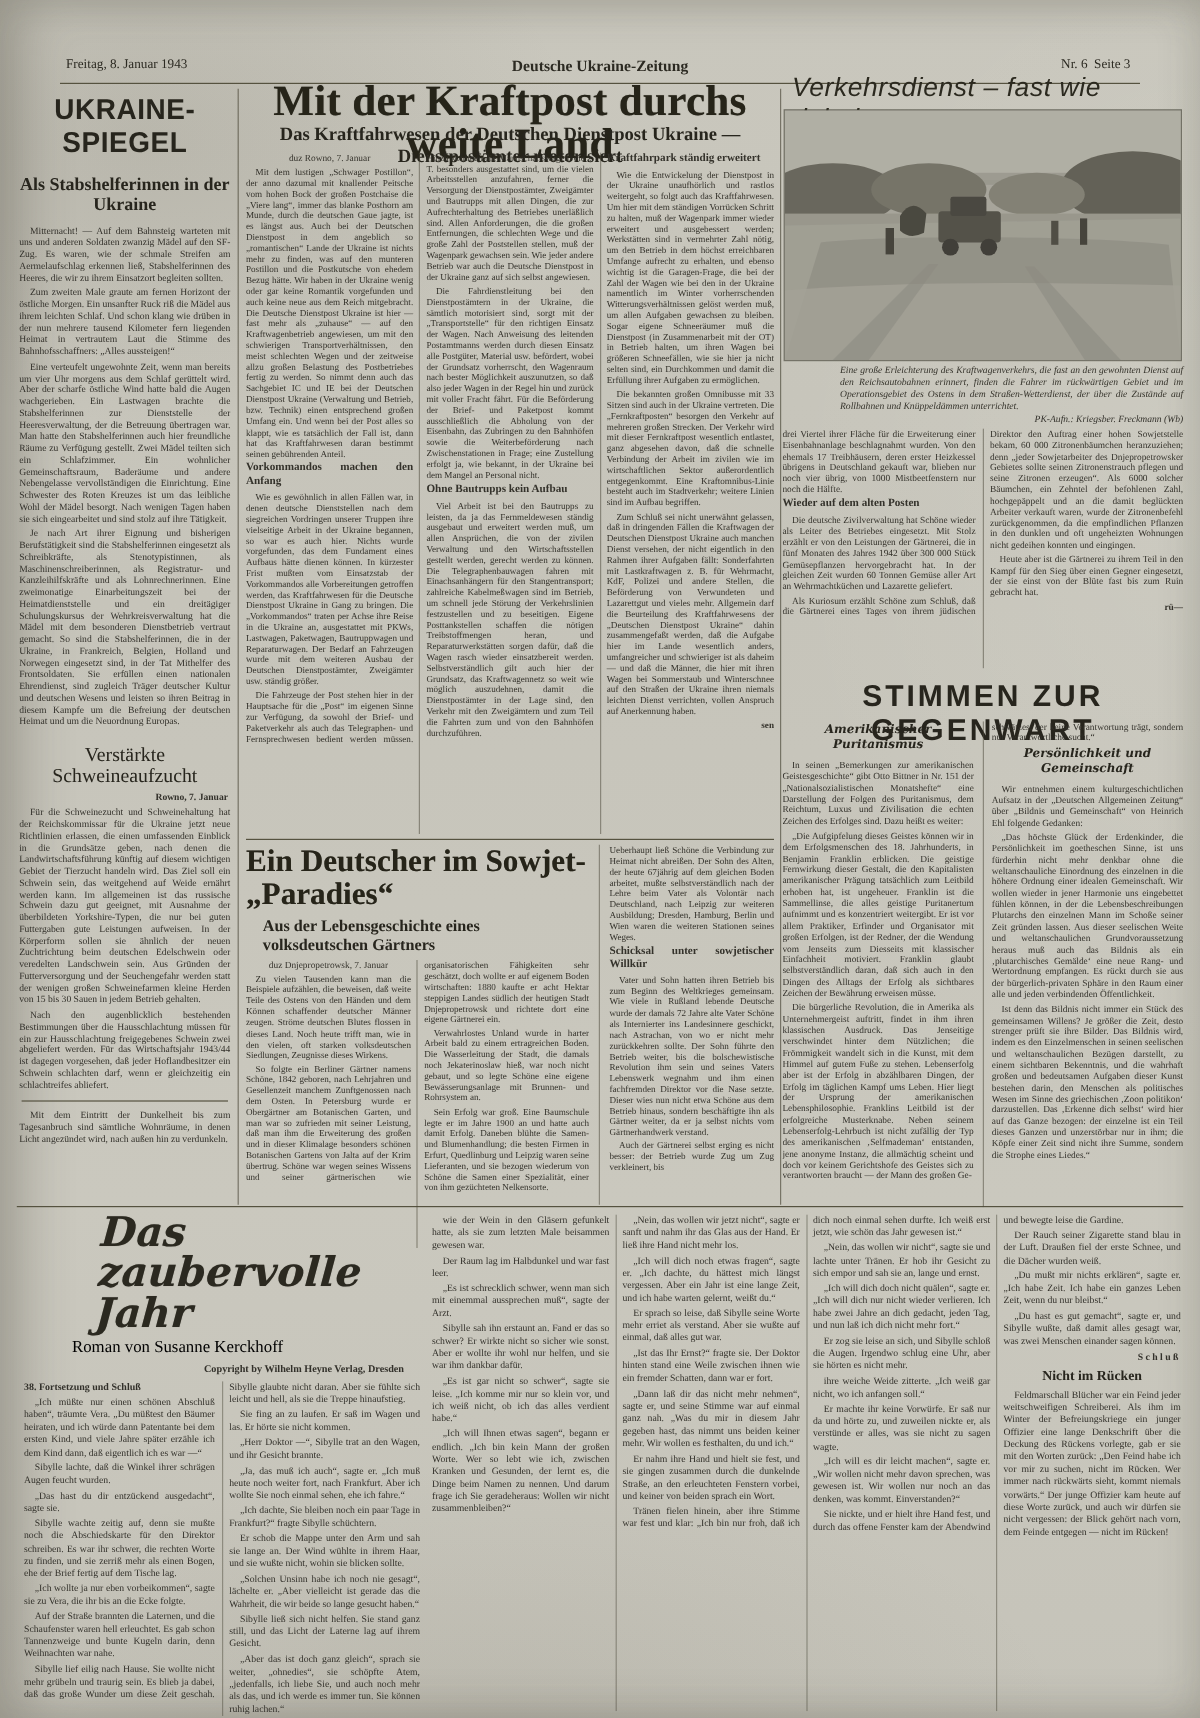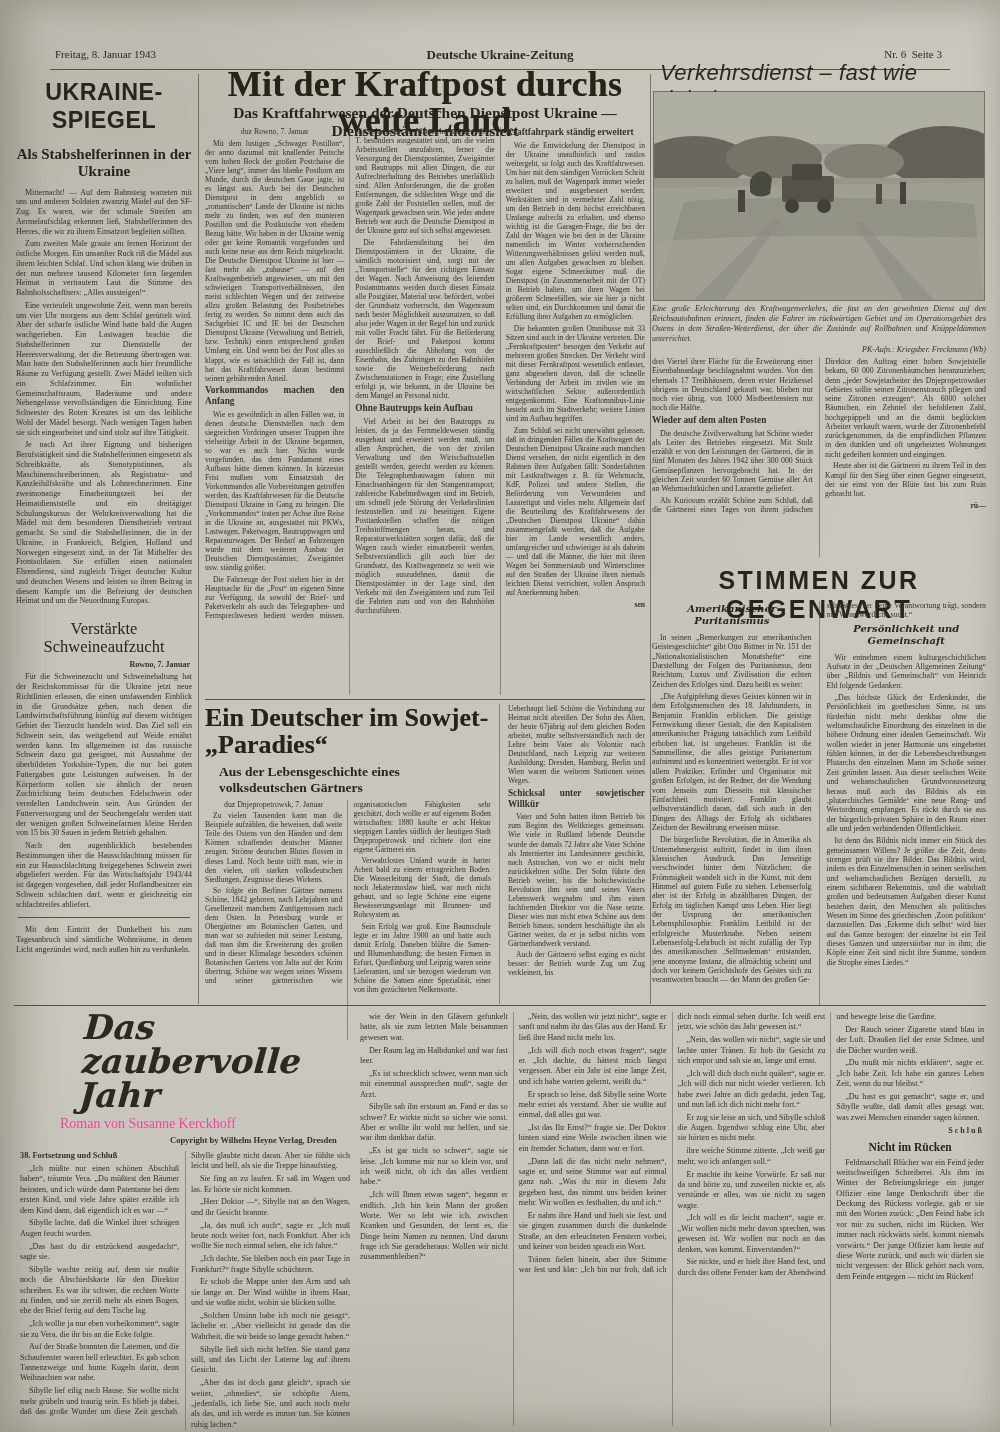--- a/index.html
+++ b/index.html
@@ -38,34 +38,34 @@
   .kp-sub{font-size:15.5px;font-weight:bold;text-align:center;color:#27251d;}
   .cols3{column-count:3;column-gap:11px;column-rule:1px solid rgba(73,70,55,.5);height:568px;overflow:hidden;}
   .cols2g{column-count:2;column-gap:11px;column-rule:1px solid rgba(73,70,55,.5);height:240px;overflow:hidden;}
   
   .ga-head{font-size:26px;font-weight:bold;color:#262419;line-height:1.05;text-shadow:0 0 .5px rgba(40,38,28,.5);}
   .ga-sub{font-size:13.5px;font-weight:bold;margin:5px 0 4px 14px;color:#27251d;}
   .ga-right{border-left:1px solid rgba(73,70,55,.5);padding-left:8px;}
   
   .vk-head{font-family:"Liberation Sans",sans-serif;font-style:italic;font-size:22px;color:#2b291f;letter-spacing:.5px;}
   .photo-box{background:#9b998f;overflow:hidden;box-shadow:0 0 0 1px rgba(60,58,46,.6);}
-  .caption{font-size:8px;font-style:italic;line-height:1.25;text-align:justify;color:#35332b;}
+  .caption{font-size:8px;font-style:italic;line-height:1.25;text-align:justify;color:#35332b;padding-left:48px;}
   .credit{font-size:8px;font-style:italic;text-align:right;margin-top:1px;}
   .cols2r{column-count:2;column-gap:12px;column-rule:1px solid rgba(73,70,55,.5);height:200px;overflow:hidden;font-size:7.8px;}
   .stimmen-title{font-family:"Liberation Sans",sans-serif;font-weight:700;font-size:25px;letter-spacing:2.5px;text-align:center;color:#27251d;}
   .script-head{font-family:"DejaVu Serif",serif;font-style:italic;font-weight:bold;font-size:10px;text-align:center;margin:2px 0 6px;color:#27251d;}
   .st-cols{display:flex;height:405px;overflow:hidden;}
   .st-col{width:50%;overflow:hidden;font-size:7.8px;line-height:1.2;text-align:justify;}
   .st-col p{margin:0 0 3px;text-indent:8px;}
   .st-col .noind{text-indent:0;}
   .st-left{padding-right:7px;border-right:1px solid rgba(73,70,55,.5);}
   .st-right{padding-left:7px;}
   
   .novel-title{font-family:"DejaVu Serif",serif;font-weight:bold;font-style:italic;font-size:34px;color:#2b2920;transform:skewX(-4deg);line-height:1;text-shadow:0 0 .6px rgba(40,38,28,.4);}
-  .novel-by{font-size:14px;margin:4px 0 0 40px;color:#ec4899;}
+  .novel-by{font-size:14px;margin:4px 0 0 40px;color:#000000;}
   .novel-copy{font-size:8.5px;font-weight:bold;margin:3px 0 0 150px;}
   .ncols-l{column-count:2;column-gap:12px;column-rule:1px solid rgba(73,70,55,.45);height:344px;overflow:hidden;}
   .ncols-r{column-count:4;column-gap:11px;column-rule:1px solid rgba(73,70,55,.45);height:414px;overflow:hidden;}
   .nt{font-size:8.1px;line-height:1.28;text-align:justify;}
   .nt p{margin:0 0 2.5px;text-indent:9px;}
   .cont-mark{font-weight:bold;font-size:8.3px;text-indent:0 !important;margin-bottom:3px;}
   .endmark{text-align:right;font-weight:bold;letter-spacing:2px;text-indent:0 !important;margin:4px 14px 6px 0;}
   .filler-head{font-weight:bold;font-size:11.5px;text-align:center;margin:4px 0 3px;color:#27251d;}
 </style>
 </head>
@@ -235,21 +235,21 @@
   <p>„Nein, das wollen wir jetzt nicht“, sagte er sanft und nahm ihr das Glas aus der Hand. Er ließ ihre Hand nicht mehr los.</p>
   <p>„Ich will dich noch etwas fragen“, sagte er. „Ich dachte, du hättest mich längst vergessen. Aber ein Jahr ist eine lange Zeit, und ich habe warten gelernt, weißt du.“</p>
   <p>Er sprach so leise, daß Sibylle seine Worte mehr erriet als verstand. Aber sie wußte auf einmal, daß alles gut war.</p>
   <p>„Ist das Ihr Ernst?“ fragte sie. Der Doktor hinten stand eine Weile zwischen ihnen wie ein fremder Schatten, dann war er fort.</p>
   <p>„Dann laß dir das nicht mehr nehmen“, sagte er, und seine Stimme war auf einmal ganz nah. „Was du mir in diesem Jahr gegeben hast, das nimmt uns beiden keiner mehr. Wir wollen es festhalten, du und ich.“</p>
   <p>Er nahm ihre Hand und hielt sie fest, und sie gingen zusammen durch die dunkelnde Straße, an den erleuchteten Fenstern vorbei, und keiner von beiden sprach ein Wort.</p>
   <p>Tränen fielen hinein, aber ihre Stimme war fest und klar: „Ich bin nur froh, daß ich dich noch einmal sehen durfte. Ich weiß erst jetzt, wie schön das Jahr gewesen ist.“</p>
   <p>„Nein, das wollen wir nicht“, sagte sie und lachte unter Tränen. Er hob ihr Gesicht zu sich empor und sah sie an, lange und ernst.</p>
   <p>„Ich will dich doch nicht quälen“, sagte er. „Ich will dich nur nicht wieder verlieren. Ich habe zwei Jahre an dich gedacht, jeden Tag, und nun laß ich dich nicht mehr fort.“</p>
   <p>Er zog sie leise an sich, und Sibylle schloß die Augen. Irgendwo schlug eine Uhr, aber sie hörten es nicht mehr.</p>
-  <p>ihre weiche Stimme zitterte. „Ich weiß gar mehr, wo ich anfangen soll.“</p>
+  <p>ihre weiche Weide zitterte. „Ich weiß gar nicht, wo ich anfangen soll.“</p>
   <p>Er machte ihr keine Vorwürfe. Er saß nur da und hörte zu, und zuweilen nickte er, als verstünde er alles, was sie nicht zu sagen wagte.</p>
   <p>„Ich will es dir leicht machen“, sagte er. „Wir wollen nicht mehr davon sprechen, was gewesen ist. Wir wollen nur noch an das denken, was kommt. Einverstanden?“</p>
   <p>Sie nickte, und er hielt ihre Hand fest, und durch das offene Fenster kam der Abendwind und bewegte leise die Gardine.</p>
   <p>Der Rauch seiner Zigarette stand blau in der Luft. Draußen fiel der erste Schnee, und die Dächer wurden weiß.</p>
   <p>„Du mußt mir nichts erklären“, sagte er. „Ich habe Zeit. Ich habe ein ganzes Leben Zeit, wenn du nur bleibst.“</p>
   <p>„Du hast es gut gemacht“, sagte er, und Sibylle wußte, daß damit alles gesagt war, was zwei Menschen einander sagen können.</p>
   <p class="endmark">Schluß</p>
   <div class="filler-head">Nicht im Rücken</div>
   <p>Feldmarschall Blücher war ein Feind jeder weitschweifigen Schreiberei. Als ihm im Winter der Befreiungskriege ein junger Offizier eine lange Denkschrift über die Deckung des Rückens vorlegte, gab er sie mit den Worten zurück: „Den Feind habe ich vor mir zu suchen, nicht im Rücken. Wer immer nach rückwärts sieht, kommt niemals vorwärts.“ Der junge Offizier kam heute auf diese Worte zurück, und auch wir dürfen sie nicht vergessen: der Blick gehört nach vorn, dem Feinde entgegen — nicht im Rücken!</p>
 </div>

